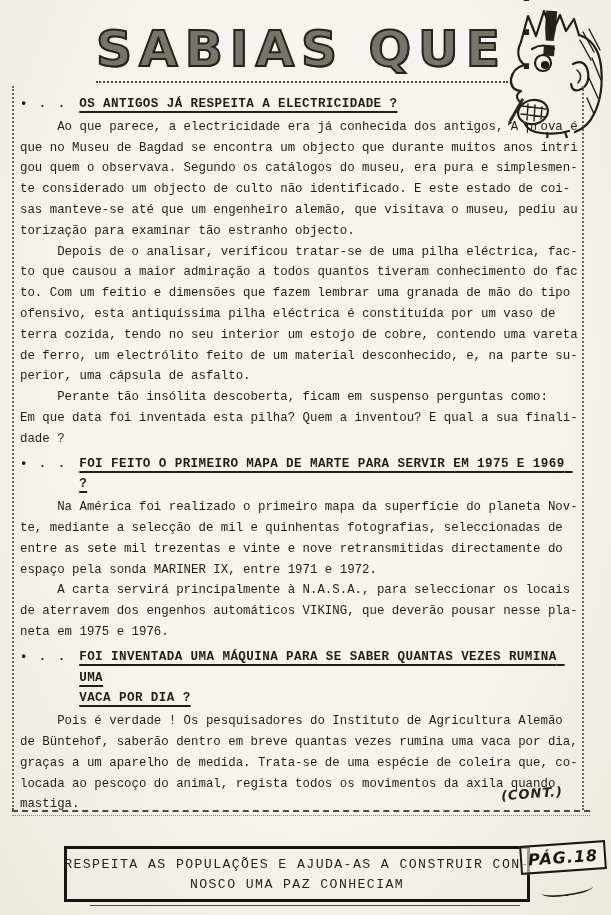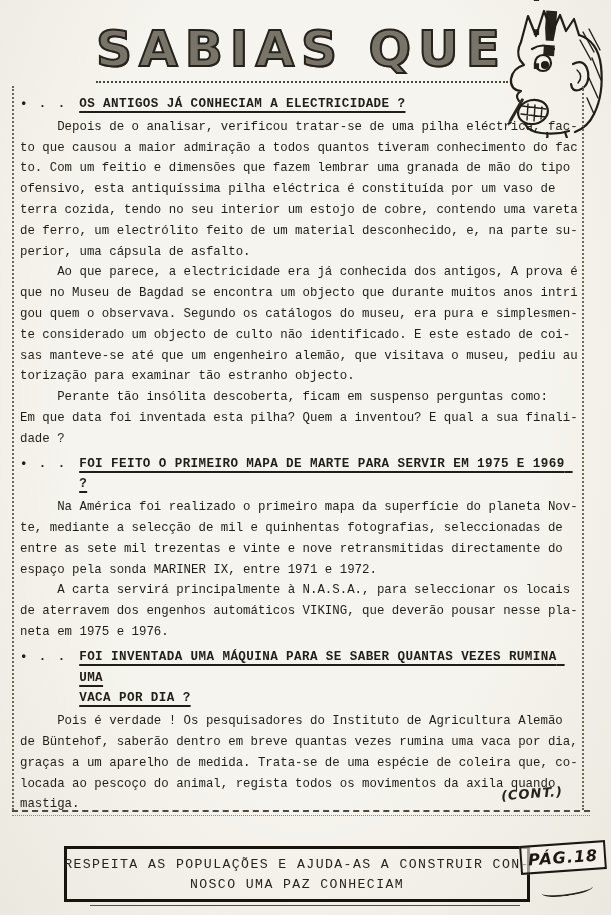--- a/index.html
+++ b/index.html
@@ -5,21 +5,21 @@
   html,body{margin:0;padding:0;}
   body{
     width:611px;height:915px;position:relative;overflow:hidden;
     background:radial-gradient(ellipse at 50% 40%, #f6f4ee 55%, #ebe8df 100%);
     font-family:"Liberation Mono", monospace;
     color:#211e18;
   }
   
   .title-wrap{
     position:absolute;left:96px;top:16px;width:430px;height:62px;
-    display:flex;align-items:flex-end;gap:24px;
+    display:flex;align-items:flex-end;gap:14px;
   }
   .title-word{
     font-family:"DejaVu Sans", sans-serif;
     font-weight:800;font-size:50px;line-height:58px;letter-spacing:7px;
     color:#79746a;
     -webkit-text-stroke:2px #26231c;
     text-shadow:1px 1px 0 #3a362e;
     white-space:nowrap;
   }
   .title-dots{
@@ -140,35 +140,35 @@
     <path d="M82,68 Q89,74 83,81" stroke-width="1.4"></path>
 
     <path d="M52,131 Q53,134 52,136 M70,130 L72,136"></path>
   </g>
 </svg>
 
 <div class="main">
 
   <div class="heading-row">
     <span class="heading-prefix">• . .</span>
-    <span class="heading-text">OS ANTIGOS JÁ CONHECIAM A ELECTRICIDADE ?</span>
+    <span class="heading-text">OS ANTIGOS JÁ RESPEITA A ELECTRICIDADE ?</span>
   </div>
+  <p class="para">     Ao que parece, a electricidade era já conhecida dos antigos, A prova é
+que no Museu de Bagdad se encontra um objecto que durante muitos anos intri
+gou quem o observava. Segundo os catálogos do museu, era pura e simplesmen-
+te considerado um objecto de culto não identificado. E este estado de coi-
+sas manteve-se até que um engenheiro alemão, que visitava o museu, pediu au
+torização para examinar tão estranho objecto.</p>
   <p class="para">     Depois de o analisar, verificou tratar-se de uma pilha eléctrica, fac-
 to que causou a maior admiração a todos quantos tiveram conhecimento do fac
 to. Com um feitio e dimensões que fazem lembrar uma granada de mão do tipo
 ofensivo, esta antiquíssima pilha eléctrica é constituída por um vaso de
 terra cozida, tendo no seu interior um estojo de cobre, contendo uma vareta
 de ferro, um electrólito feito de um material desconhecido, e, na parte su-
 perior, uma cápsula de asfalto.</p>
-  <p class="para">     Ao que parece, a electricidade era já conhecida dos antigos, A prova é
-que no Museu de Bagdad se encontra um objecto que durante muitos anos intri
-gou quem o observava. Segundo os catálogos do museu, era pura e simplesmen-
-te considerado um objecto de culto não identificado. E este estado de coi-
-sas manteve-se até que um engenheiro alemão, que visitava o museu, pediu au
-torização para examinar tão estranho objecto.</p>
   <p class="para">     Perante tão insólita descoberta, ficam em suspenso perguntas como:
 Em que data foi inventada esta pilha? Quem a inventou? E qual a sua finali-
 dade ?</p>
 
   <div class="heading-row">
     <span class="heading-prefix">• . .</span>
     <span class="heading-text">FOI FEITO O PRIMEIRO MAPA DE MARTE PARA SERVIR EM 1975 E 1969 ?</span>
   </div>
   <p class="para">     Na América foi realizado o primeiro mapa da superfície do planeta Nov-
 te, mediante a selecção de mil e quinhentas fotografias, seleccionadas de

